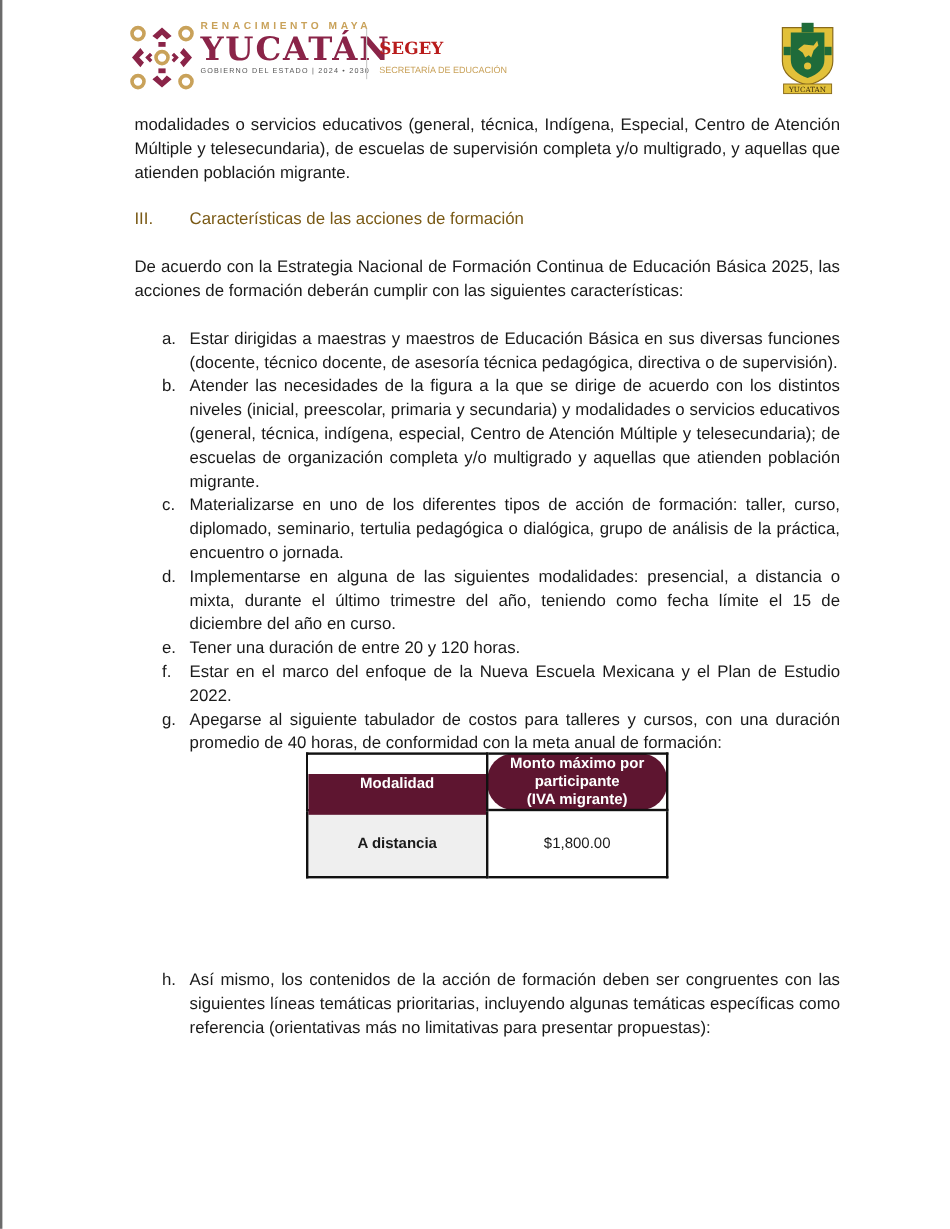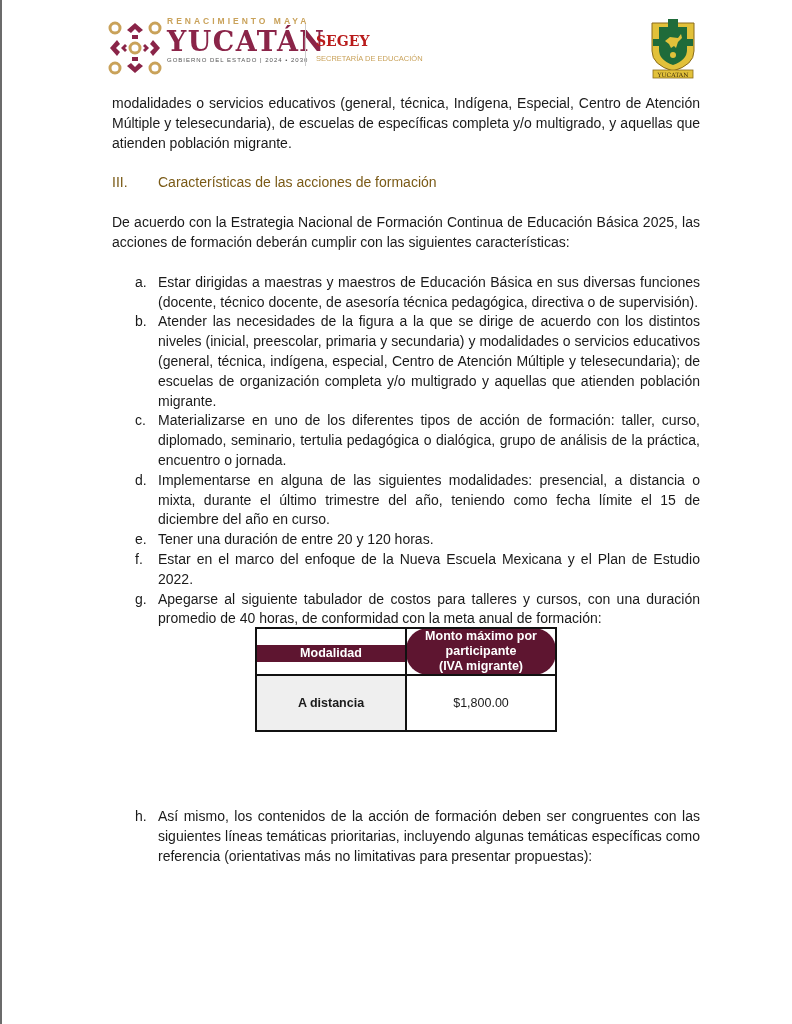--- a/index.html
+++ b/index.html
@@ -26,21 +26,21 @@
   .section-num { width:46px; padding-left:0px; }
   .intro { margin-top:20px; }
   .list { margin-top:20px; }
   .item { display:flex; }
   .item-letter { width:46px; text-align:left; padding-left:23px; box-sizing:border-box; flex:none; }
   .item-text { flex:1; text-align:justify; }
 
   .tbl { position:absolute; left:253px; top:627px; border-collapse:collapse; font-size:12.5px; }
   .tbl td, .tbl th { border:2px solid #111; text-align:center; vertical-align:middle; padding:0; }
   .th-mod { width:148px; height:44px; background:#fff; position:relative; color:#fff; font-weight:bold; }
-  .th-mod .band { position:absolute; left:0; right:0; top:16px; height:17px; background:#5e1530; line-height:17px; }
+  .th-mod .band { position:absolute; left:0; right:0; top:16px; height:34px; background:#5e1530; line-height:17px; }
   .th-monto { width:148px; height:44px; background:#5e1530; color:#fff; font-weight:bold; line-height:15px;border-radius:22px; }
   .td-mod { height:54px; background:#efefef; font-weight:bold; }
   .td-val { height:54px; background:#fff; }
   .after { position:absolute; left:110px; top:807px; width:588px; font-size:14px; line-height:19.8px; }
 </style>
 </head>
 <body>
 
 <div class="header">
   <svg class="logo-mark" viewBox="0 0 56 56">
@@ -79,21 +79,21 @@
     <rect x="5" y="22" width="6" height="7" fill="#1f6b3a"></rect>
     <rect x="39" y="22" width="6" height="7" fill="#1f6b3a"></rect>
     <path d="M17 24 L22 20 L30 21 L33 17 L34 21 L30 25 L28 31 L26 29 L23 31 L21 27Z" fill="#e2c13a"></path>
     <circle cx="25" cy="38" r="3" fill="#e2c13a"></circle>
     <rect x="5" y="53" width="40" height="8" fill="#e2c13a" stroke="#8a6b1a" stroke-width="0.8"></rect>
     <text x="25" y="59.5" font-size="6" text-anchor="middle" fill="#3a2a0a" font-family="DejaVu Serif, serif">YUCATAN</text>
   </svg>
 </div>
 
 <div class="content">
-  <p>modalidades o servicios educativos (general, técnica, Indígena, Especial, Centro de Atención Múltiple y telesecundaria), de escuelas de específicas completa y/o multigrado, y aquellas que atienden población migrante.</p>
+  <p>modalidades o servicios educativos (general, técnica, Indígena, Especial, Centro de Atención Múltiple y telesecundaria), de escuelas de supervisión completa y/o multigrado, y aquellas que atienden población migrante.</p>
   <div class="section-title">
     <span class="section-num">III.</span>
     <span>Características de las acciones de formación</span>
   </div>
   <p class="intro">De acuerdo con la Estrategia Nacional de Formación Continua de Educación Básica 2025, las acciones de formación deberán cumplir con las siguientes características:</p>
   <div class="list">
     <div class="item">
         <span class="item-letter">a.</span>
         <span class="item-text">Estar dirigidas a maestras y maestros de Educación Básica en sus diversas funciones (docente, técnico docente, de asesoría técnica pedagógica, directiva o de supervisión).</span>
       </div>

